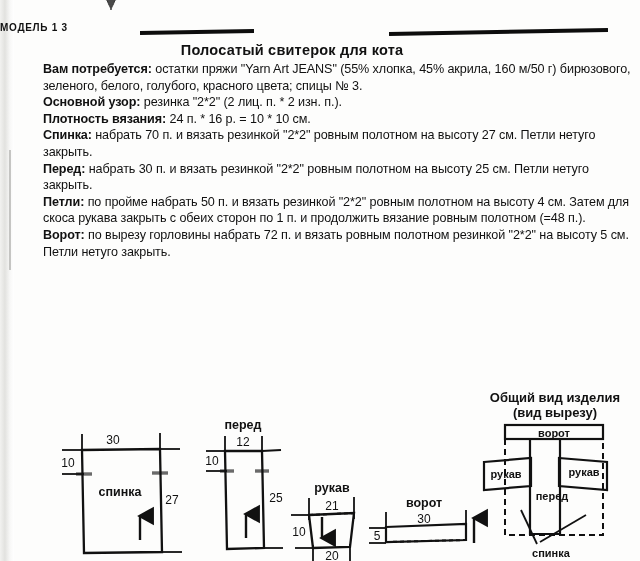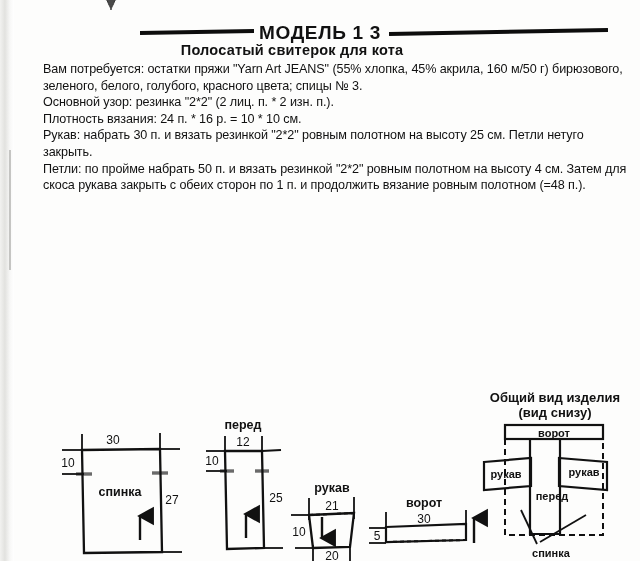--- a/index.html
+++ b/index.html
@@ -61,22 +61,21 @@
     background: #0d0d0d;
     top: 8px;
   }
   .model-rule.left  { left: 140px;  width: 114px; transform: rotate(-0.9deg); }
   .model-rule.right { left: 389px;  width: 219px; transform: rotate(-1.1deg); }
   .model-title {
     position: absolute;
     left: 0;
     top: 22px;
     width: 640px;
-    text-align: center;
-    font-size: 19px;
+    font-size: 10px;
     font-weight: bold;
     letter-spacing: .7px;
   }
   .sub-title {
     position: absolute;
     left: 0;
     top: 42px;
     width: 584px;
     text-align: center;
     font-size: 14.5px;
@@ -92,21 +91,21 @@
     width: 592px;
   }
   .para {
     font-size: 12.6px;
     line-height: 16.6px;
     text-align: left;
     margin: 0;
     letter-spacing: -0.1px;
   }
   .para b {
-    font-weight: normal;
+    font-weight: bold;
     margin-top: 6px;
   }
 
   
   .assembly-heading {
     position: absolute;
     left: 470px;
     top: 390px;
     width: 170px;
     text-align: center;
@@ -155,30 +154,36 @@
     <p class="para">
       <b>Вам потребуется:</b><span> остатки пряжи "Yarn Art JEANS" (55% хлопка, 45% акрила, 160 м/50 г) бирюзового, зеленого, белого, голубого, красного цвета; спицы № 3.</span>
     </p>
     <p class="para">
       <b>Основной узор:</b><span> резинка "2*2" (2 лиц. п. * 2 изн. п.).</span>
     </p>
     <p class="para">
       <b>Плотность вязания:</b><span> 24 п. * 16 р. = 10 * 10 см.</span>
     </p>
     <p class="para">
-      <b>Рукав:</b><span> набрать 30 п. и вязать резинкой "2*2" ровным полотном на высоту 25 см. Петли нетуго закрыть.</span>
+      <b>Спинка:</b><span> набрать 70 п. и вязать резинкой "2*2" ровным полотном на высоту 27 см. Петли нетуго закрыть.</span>
+    </p>
+    <p class="para">
+      <b>Перед:</b><span> набрать 30 п. и вязать резинкой "2*2" ровным полотном на высоту 25 см. Петли нетуго закрыть.</span>
     </p>
     <p class="para">
       <b>Петли:</b><span> по пройме набрать 50 п. и вязать резинкой "2*2" ровным полотном на высоту 4 см. Затем для скоса рукава закрыть с обеих сторон по 1 п. и продолжить вязание ровным полотном (=48 п.).</span>
+    </p>
+    <p class="para">
+      <b>Ворот:</b><span> по вырезу горловины набрать 72 п. и вязать ровным полотном резинкой "2*2" на высоту 5 см. Петли нетуго закрыть.</span>
     </p>
   </div>
 
   <div class="assembly-heading">
     <div>Общий вид  изделия</div>
-    <div>(вид снизу)</div>
+    <div>(вид вырезу)</div>
   </div>
 
   <div class="schematics">
     <svg width="640" height="149" viewBox="0 0 640 149">
       <defs>
         <marker id="arrUp" markerWidth="9" markerHeight="9" refX="4.5" refY="1.2" orient="auto">
           <path d="M4.5 0 L8.4 7 L0.6 7 Z" fill="#111"></path>
         </marker>
         <marker id="arrDn" markerWidth="9" markerHeight="9" refX="4.5" refY="7.8" orient="auto">
           <path d="M4.5 9 L0.6 2 L8.4 2 Z" fill="#111"></path>

